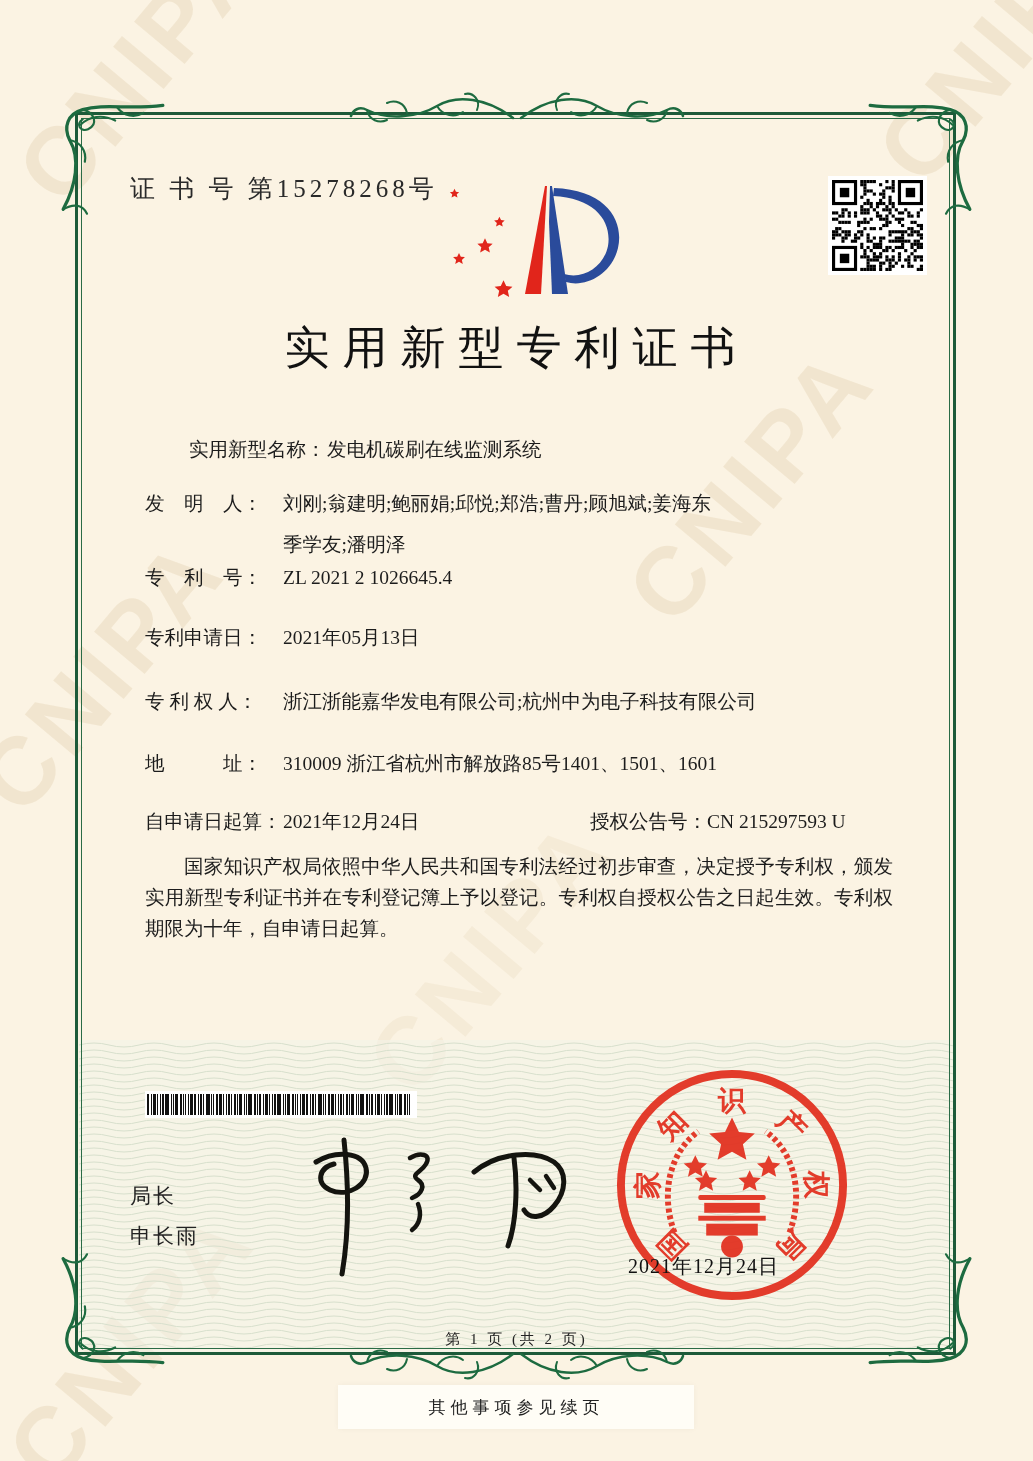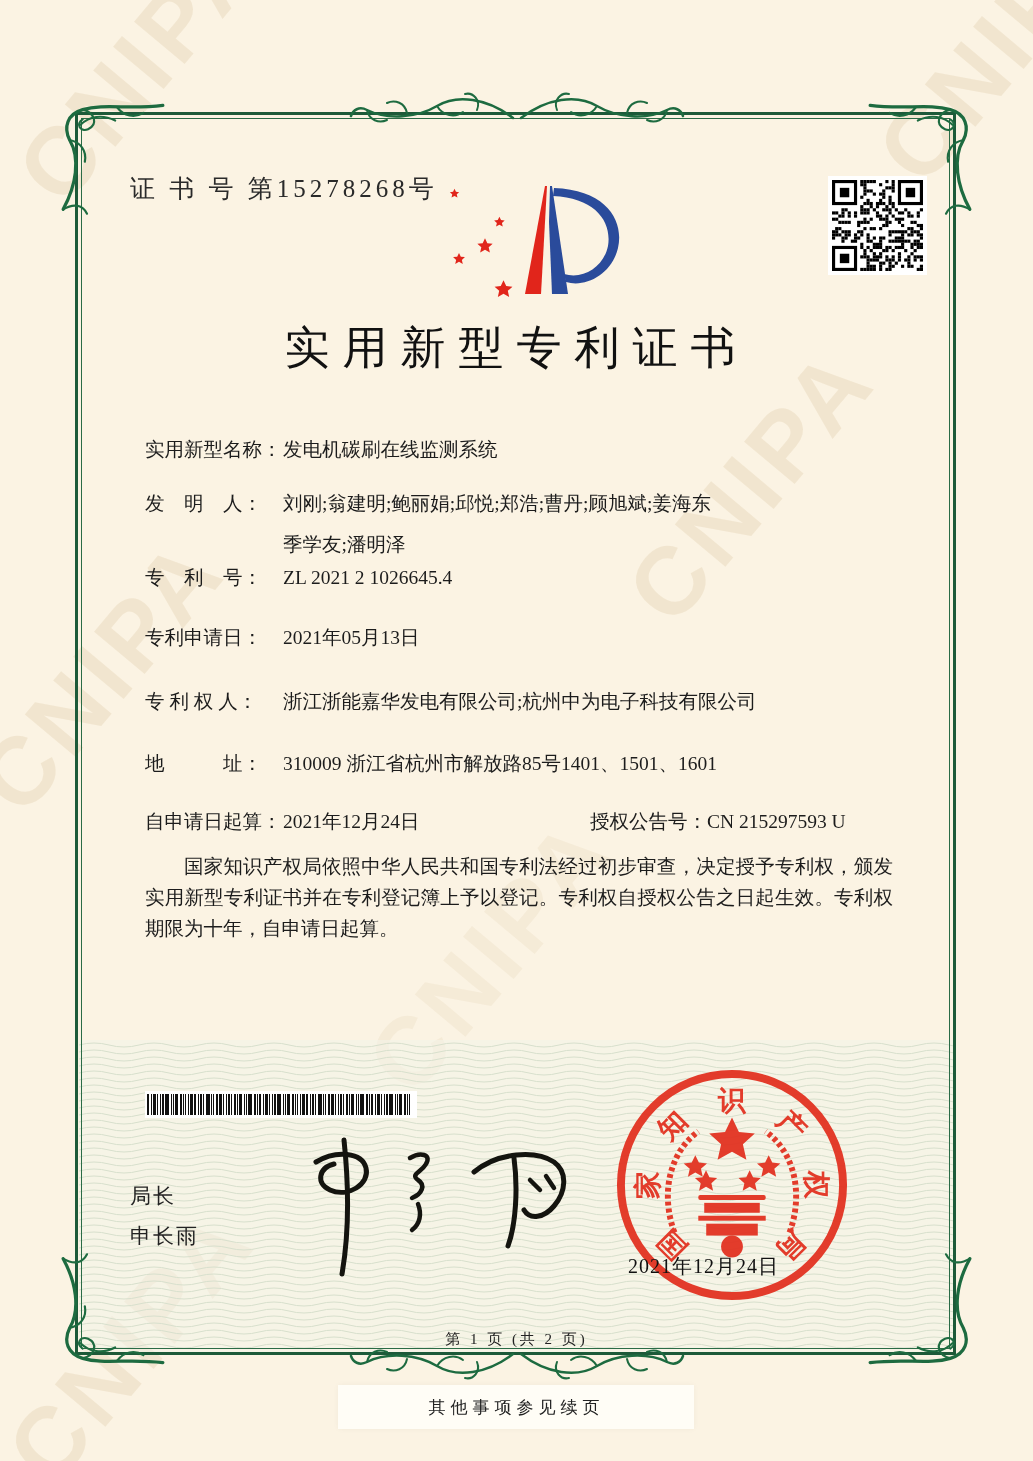--- a/index.html
+++ b/index.html
@@ -460,21 +460,21 @@
     </g>
     <g fill="#2a4b9b">
       <polygon points="102,4 104,4 120,112 104,112 101,40"></polygon>
       <path d="M106,6 C160,8 176,40 170,66 C164,92 138,106 118,100 L116,92 C136,98 156,84 160,64 C164,40 148,16 105,14 Z"></path>
     </g>
   </svg>
 </div>
 
 <div class="title">实用新型专利证书</div>
 
-<div class="row" style="top:438px;">
+<div class="row" style="top:438px;margin-left:44px;">
   <span class="lab">实用新型名称：</span><span>发电机碳刷在线监测系统</span>
 </div>
 <div class="row" style="top:492px;">
   <span class="lab">发　明　人：</span><span>刘刚;翁建明;鲍丽娟;邱悦;郑浩;曹丹;顾旭斌;姜海东</span>
 </div>
 <div class="cont-line" style="top:531px;">季学友;潘明泽</div>
 <div class="row" style="top:566px;">
   <span class="lab">专　利　号：</span><span>ZL 2021 2 1026645.4</span>
 </div>
 <div class="row" style="top:626px;">

